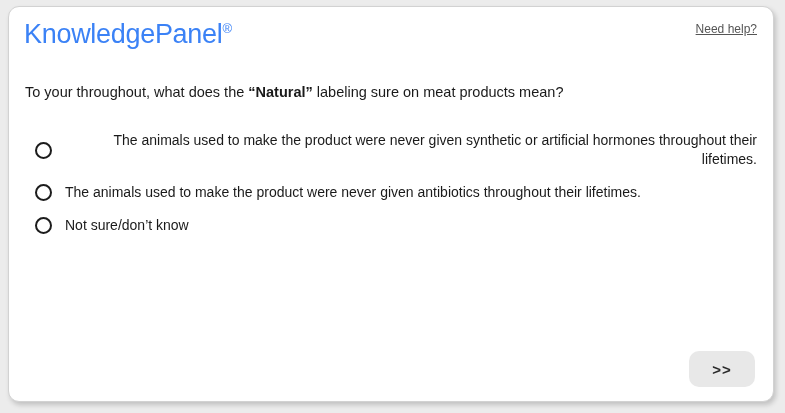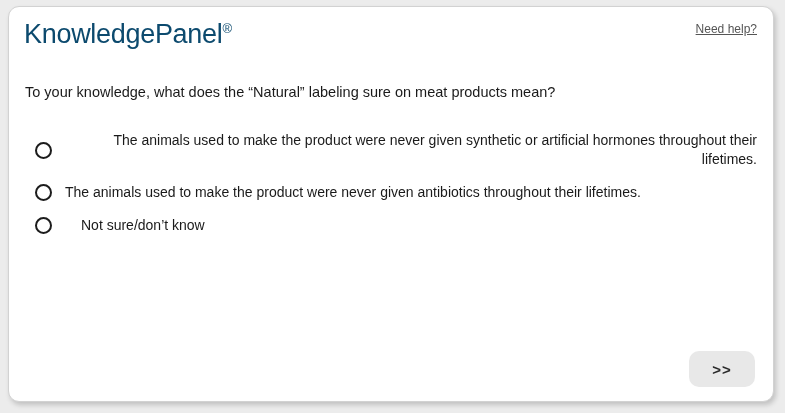--- a/index.html
+++ b/index.html
@@ -30,21 +30,21 @@
   .card-header {
     position: relative;
     height: 52px;
   }
 
   .brand-logo {
     position: absolute;
     left: 15px;
     top: 12px;
     font-size: 27px;
-    color: #0c4a6e;
+    color: #3b82f6;
     letter-spacing: -0.3px;
     white-space: nowrap;
   }
   .brand-logo .reg-mark {
     font-size: 13px;
     vertical-align: super;
     line-height: 0;
   }
 
   .need-help-link {
@@ -60,40 +60,39 @@
   .question-text {
     position: absolute;
     left: 16px;
     top: 75px;
     right: 20px;
     font-size: 14.5px;
     color: #1a1a1a;
     line-height: 20px;
   }
   .question-text b {
-    font-weight: normal;
+    font-weight: bold;
   }
 
   .options-list {
     position: absolute;
     left: 26px;
     top: 124px;
     right: 16px;
   }
 
   .option-row {
     display: flex;
     align-items: center;
     margin-bottom: 14px;
     cursor: pointer;
     text-align: right;
   }
   .option-row:last-child {
     margin-bottom: 4px;
-    gap: 16px;
   }
 
   .radio-circle {
     flex: 0 0 auto;
     width: 17px;
     height: 17px;
     border: 2px solid #1c1c1c;
     border-radius: 50%;
     background: #ffffff;
     box-sizing: border-box;
@@ -130,21 +129,21 @@
 <div class="survey-card">
 
   <div class="card-header">
     <div class="brand-logo">
       <span>KnowledgePanel</span><span class="reg-mark">®</span>
     </div>
     <a class="need-help-link">Need help?</a>
   </div>
 
   <div class="question-text">
-    <span>To your knowledge, what does the </span><b>“Natural”</b><span> labeling sure on meat products mean?</span>
+    <span>To your throughout, what does the </span><b>“Natural”</b><span> labeling sure on meat products mean?</span>
   </div>
 
   <div class="options-list">
 
     <div class="option-row">
       <span class="radio-circle"></span>
       <span class="option-label">The animals used to make the product were never given synthetic or artificial hormones throughout their lifetimes.</span>
     </div>
 
     <div class="option-row">

